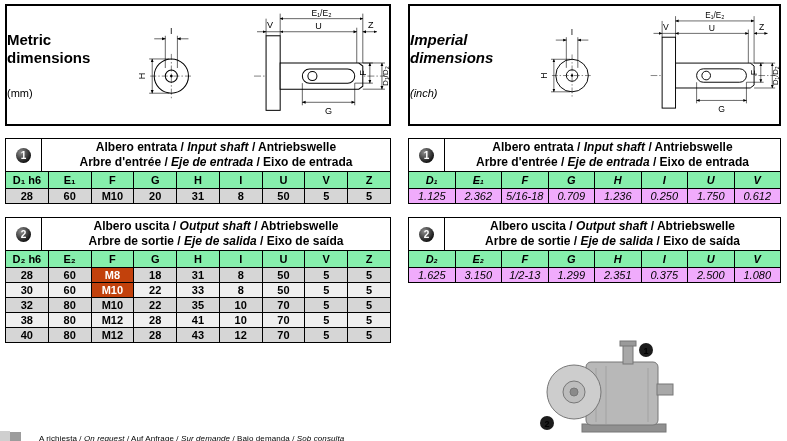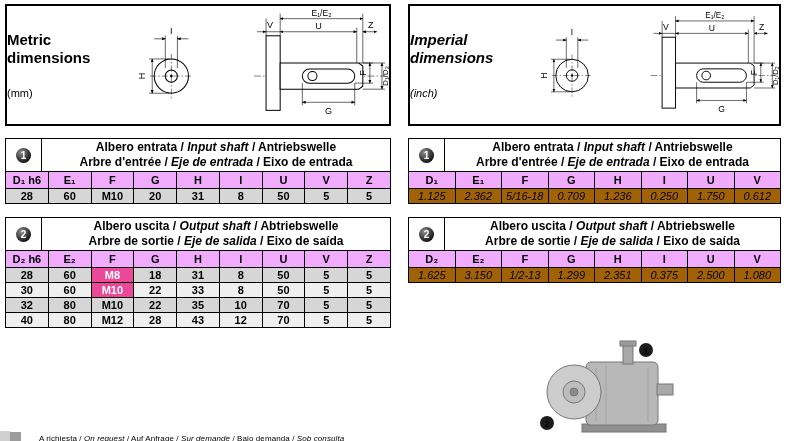--- a/index.html
+++ b/index.html
@@ -22,27 +22,27 @@
   .tables-left{position:absolute;left:5px;top:138px;width:386px}
   .tables-right{position:absolute;left:408px;top:138px;width:373px}
   .tblock{margin-bottom:13px}
   .band{display:flex;border:1px solid #000;background:#fff}
   .badge-cell{width:36px;border-right:1px solid #000;display:flex;align-items:center;justify-content:center}
   .band-text{flex:1;text-align:center;font-size:12px;font-weight:bold;line-height:15px;padding:1px 0}
   .it{font-style:italic}
   .badge{width:15px;height:15px;border-radius:50%;background:radial-gradient(circle at 35% 30%,#8d8d8d,#101010 75%);color:#fff;font-size:10px;font-weight:bold;display:flex;align-items:center;justify-content:center}
   table{width:100%;border-collapse:collapse;table-layout:fixed;margin-top:-1px;font-size:11px}
   th,td{border:1px solid #000;text-align:center;height:15px;padding:0 1px;overflow:hidden}
-  thead th{font-weight:bold;height:17px;background:#f0abfc}
+  thead th{font-weight:bold;height:17px;background:#86efac}
   .tbl-metric tbody{font-weight:bold}
   .tbl-metric tbody tr:nth-child(odd){background:#d6d6d6}
   .tbl-metric tbody tr:nth-child(even){background:#efefef}
-  .tbl-imperial thead th{}
-  .tbl-imperial tbody td{font-style:italic;background:#a16207}
-  td.hl{background:#ec4899;color:#fff}
+  .tbl-imperial thead th{font-style:italic}
+  .tbl-imperial tbody td{font-style:italic;background:#f0abfc}
+  td.hl{background:#c2410c;color:#fff}
 
   
   .figure{position:absolute;left:538px;top:340px;width:150px;height:95px}
 
   
   .footnote{position:absolute;left:8px;top:432px;display:flex;align-items:center}
   .footnote .chip{width:13px;height:13px;background:#9c9c9c;margin-right:18px}
   .footnote .txt{font-size:8px;letter-spacing:.1px}
   .corner-chip{position:absolute;left:0;top:431px;width:10px;height:10px;background:#cfcfcf}
 </style>
@@ -272,20 +272,31 @@
               <td>50</td>
               <td>5</td>
               <td>5</td>
             </tr>
             <tr>
               <td>32</td>
               <td>80</td>
               <td>M10</td>
               <td>22</td>
               <td>35</td>
+              <td>10</td>
+              <td>70</td>
+              <td>5</td>
+              <td>5</td>
+            </tr>
+            <tr>
+              <td>38</td>
+              <td>80</td>
+              <td>M12</td>
+              <td>28</td>
+              <td>41</td>
               <td>10</td>
               <td>70</td>
               <td>5</td>
               <td>5</td>
             </tr>
             <tr>
               <td>40</td>
               <td>80</td>
               <td>M12</td>
               <td>28</td>

